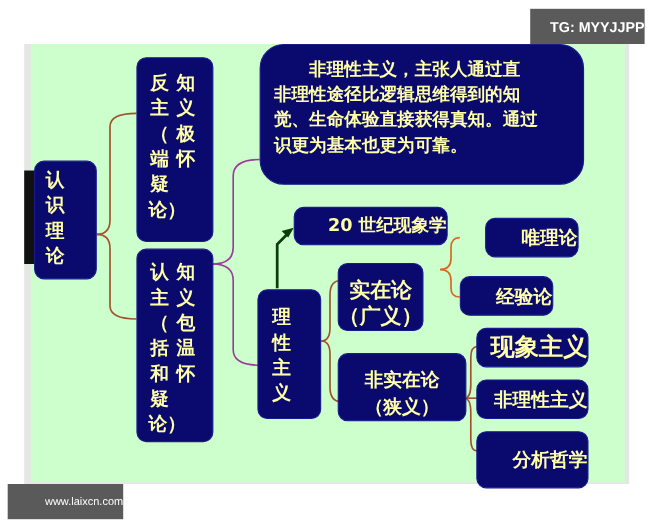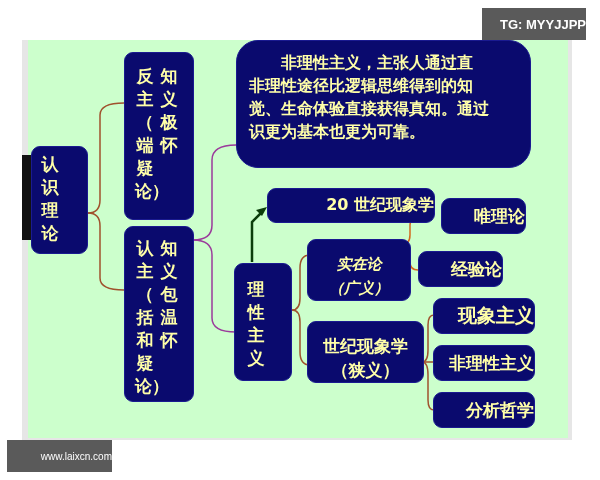--- a/index.html
+++ b/index.html
@@ -80,55 +80,55 @@
 怀</div>
 </div>
 
 <div class="box" style="left:236px;top:40px;width:295px;height:128px;border-radius:22px;padding:10px 20px 0 12px;font-size:16px;line-height:23px;">
   <div>　　非理性主义，主张人通过直</div>
   <div>非理性途径比逻辑思维得到的知</div>
   <div>觉、生命体验直接获得真知。通过</div>
   <div>识更为基本也更为可靠。</div>
 </div>
 
-<div class="box center" style="left:267px;top:188px;width:168px;height:35px;font-size:16px;">
+<div class="box center" style="left:267px;top:188px;width:140px;height:35px;font-size:16px;">
   <span>20 世纪现象学</span>
 </div>
 
 <div class="box" style="left:234px;top:263px;width:58px;height:118px;">
   <div class="vcol" style="left:11px;top:14px;">理
 性
 主
 义</div>
 </div>
 
-<div class="box center" style="left:307px;top:239px;width:104px;height:62px;font-size:15px;flex-direction:column;line-height:24px;font-style:italic;">
+<div class="box center" style="left:307px;top:239px;width:78px;height:62px;font-size:19px;flex-direction:column;line-height:24px;">
   <span>实在论</span>
   <span>（广义）</span>
 </div>
 
 <div class="box center" style="left:307px;top:321px;width:117px;height:62px;font-size:17px;flex-direction:column;line-height:24px;">
-  <span>世纪现象学</span>
+  <span>非实在论</span>
   <span>（狭义）</span>
 </div>
 
 <div class="box center" style="left:418px;top:198px;width:85px;height:36px;font-size:17px;margin-left:23px;">
   <span>唯理论</span>
 </div>
 <div class="box center" style="left:418px;top:251px;width:85px;height:36px;font-size:17px;">
   <span>经验论</span>
 </div>
 
-<div class="box center" style="left:433px;top:298px;width:102px;height:36px;font-size:19px;">
+<div class="box center" style="left:433px;top:298px;width:102px;height:36px;font-size:22px;">
   <span>现象主义</span>
 </div>
 <div class="box center" style="left:433px;top:345px;width:102px;height:36px;font-size:17px;">
   <span>非理性主义</span>
 </div>
-<div class="box center" style="left:433px;top:392px;width:102px;height:36px;font-size:17px;">
+<div class="box center" style="left:433px;top:392px;width:102px;height:52px;font-size:17px;">
   <span>分析哲学</span>
 </div>
 
 <div class="wm center" style="left:482px;top:8px;width:104px;height:32px;font-size:13px;">
   <span>TG: MYYJJPP</span>
 </div>
 <div class="wm center" style="left:7px;top:440px;width:105px;height:32px;font-size:10px;font-weight:normal;">
   <span>www.laixcn.com</span>
 </div>
 

